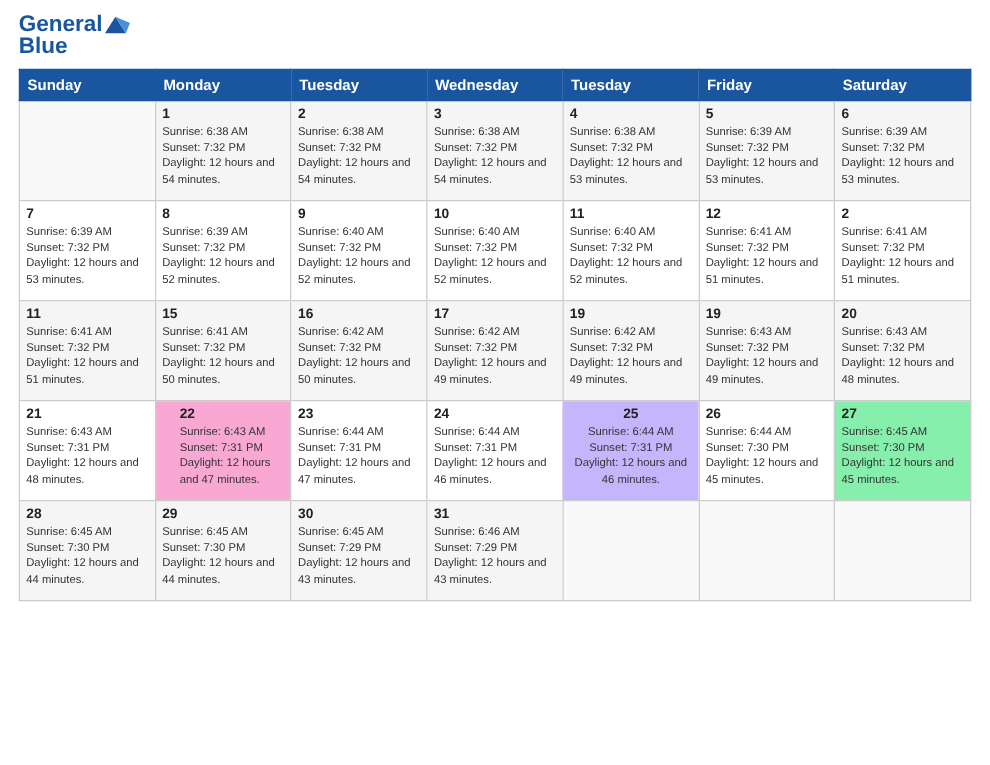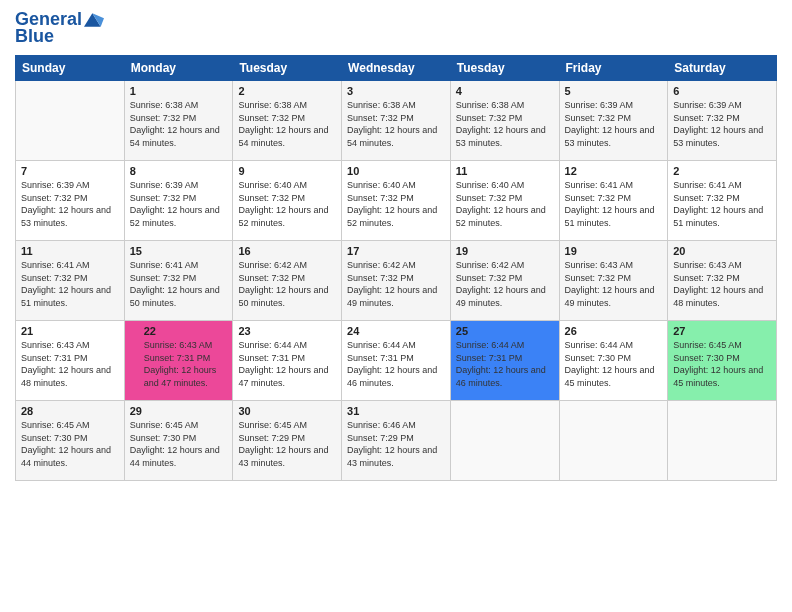--- a/index.html
+++ b/index.html
@@ -305,21 +305,21 @@
         </tr>
         <tr>
           <td style="background: rgb(255, 255, 255);">
         <span class="day-num">21</span>
         <div class="day-info">
           Sunrise: 6:43 AM<br>
           Sunset: 7:31 PM<br>
           Daylight: 12 hours and 48 minutes.
         </div>
       </td>
-          <td style="background: #ec4899; padding-left: 19px;">
+          <td style="background: #f9a8d4; padding-left: 19px;">
         <span class="day-num">22</span>
         <div class="day-info">
           Sunrise: 6:43 AM<br>
           Sunset: 7:31 PM<br>
           Daylight: 12 hours and 47 minutes.
         </div>
       </td>
           <td style="background: rgb(255, 255, 255);">
         <span class="day-num">23</span>
         <div class="day-info">
@@ -329,21 +329,21 @@
         </div>
       </td>
           <td style="background: rgb(255, 255, 255);">
         <span class="day-num">24</span>
         <div class="day-info">
           Sunrise: 6:44 AM<br>
           Sunset: 7:31 PM<br>
           Daylight: 12 hours and 46 minutes.
         </div>
       </td>
-          <td style="background: #3b82f6;">
+          <td style="background: #c4b5fd; text-align: center;">
         <span class="day-num">25</span>
         <div class="day-info">
           Sunrise: 6:44 AM<br>
           Sunset: 7:31 PM<br>
           Daylight: 12 hours and 46 minutes.
         </div>
       </td>
           <td style="background: rgb(255, 255, 255);">
         <span class="day-num">26</span>
         <div class="day-info">

